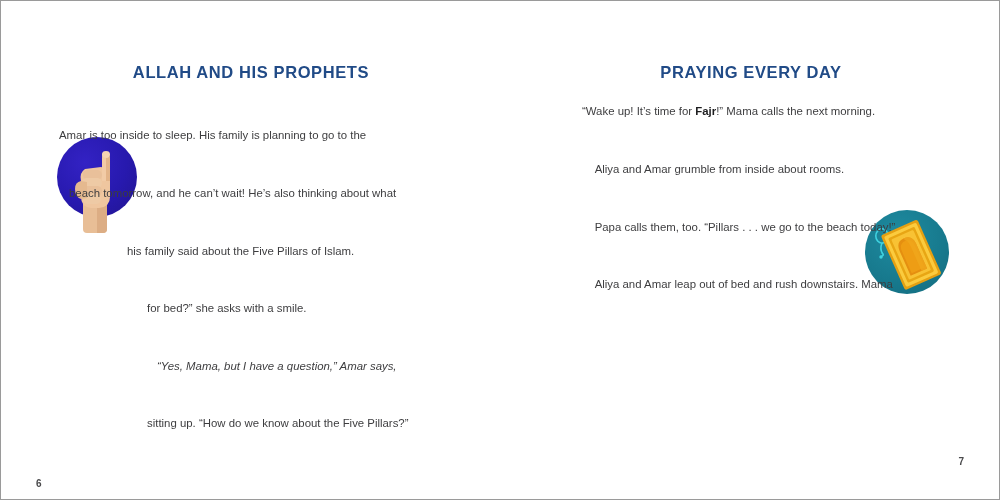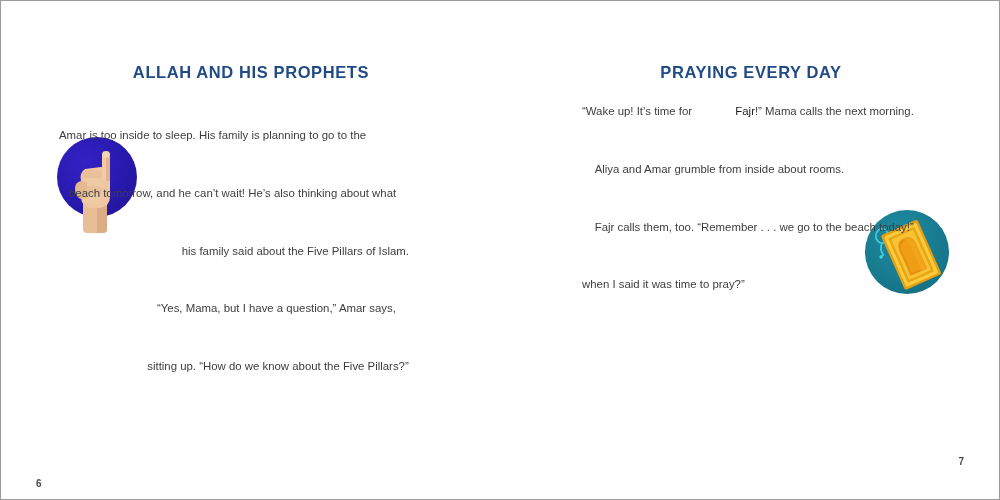--- a/index.html
+++ b/index.html
@@ -58,21 +58,21 @@
   }
   .body-col.right-col {
     left: 581px;
     top: 63px;
     width: 362px;
   }
   .body-col p {
     margin: 0;
     white-space: pre-wrap;
   }
-  .body-col b { font-weight: normal; color: #1d1d1f; margin-left: 40px; }
+  .body-col b { font-weight: bold; color: #1d1d1f; }
 
   
   .ln { display: block; }
 
   
   .art-hand {
     position: absolute;
     left: 56px;
     top: 112px;
     width: 80px;
@@ -162,23 +162,24 @@
         <path d="M26 62 Q25 58 30 57 L40 57 Q44 58 44 62 Q44 66 40 67 L30 67 Q26 66 26 62 Z" fill="#EECAA5"></path>
 
         <path d="M24 44 Q18 45 18 52 Q18 60 24 62 L30 61 L30 45 Z" fill="#E5B98F"></path>
       </svg>
     </div>
 
     <div class="body-col left-col">
       <p>
         <span class="ln" style="text-indent:0px;">Amar is too inside to sleep. His family is planning to go to the</span>
         <span class="ln" style="text-indent:0px;padding-left:10px;">beach tomorrow, and he can’t wait! He’s also thinking about what</span>
-        <span class="ln" style="text-indent:68px;text-align:right;">his family said about the Five Pillars of Islam.</span>
-        <span class="ln" style="text-indent:98px;">“Yes, Mama, but I have a question,” Amar says,</span>
-        <span class="ln" style="text-indent:88px;text-align:center;">sitting up. “How do we know about the Five Pillars?”</span>
+        <span class="ln" style="text-indent:68px;">his family said about the Five Pillars of Islam.</span>
+        <span class="ln" style="text-indent:88px;">for bed?” she asks with a smile.</span>
+        <span class="ln" style="text-indent:98px;font-style:italic;">“Yes, Mama, but I have a question,” Amar says,</span>
+        <span class="ln" style="text-indent:88px;">sitting up. “How do we know about the Five Pillars?”</span>
         
         
         
         
         
         
         
         
         
         
@@ -222,22 +223,22 @@
           <path d="M46 26 Q55 26 55 36 L55 63 L49 63 L49 36 Q49 29 46 28 Z" fill="#F0A81C" opacity="0.75"></path>
         </g>
       </g>
     </svg>
   </div>
 
   <div class="body-col right-col">
     <p>
       <span class="ln"><span>“Wake up! It’s time for </span><b>Fajr</b><span>!” Mama calls the next morning.</span></span>
       <span class="ln">    Aliya and Amar grumble from inside about rooms.</span>
-      <span class="ln">    Fajr calls them, too. “Remember . . . we go to the beach today!”</span>
-      <span class="ln">when I said it was time to pray?”</span>
+      <span class="ln">    Papa calls them, too. “Pillars . . . we go to the beach today!”</span>
+      <span class="ln">    Aliya and Amar leap out of bed and rush downstairs. Mama</span>
       
       
       
       
       
       
       
       
       
       

